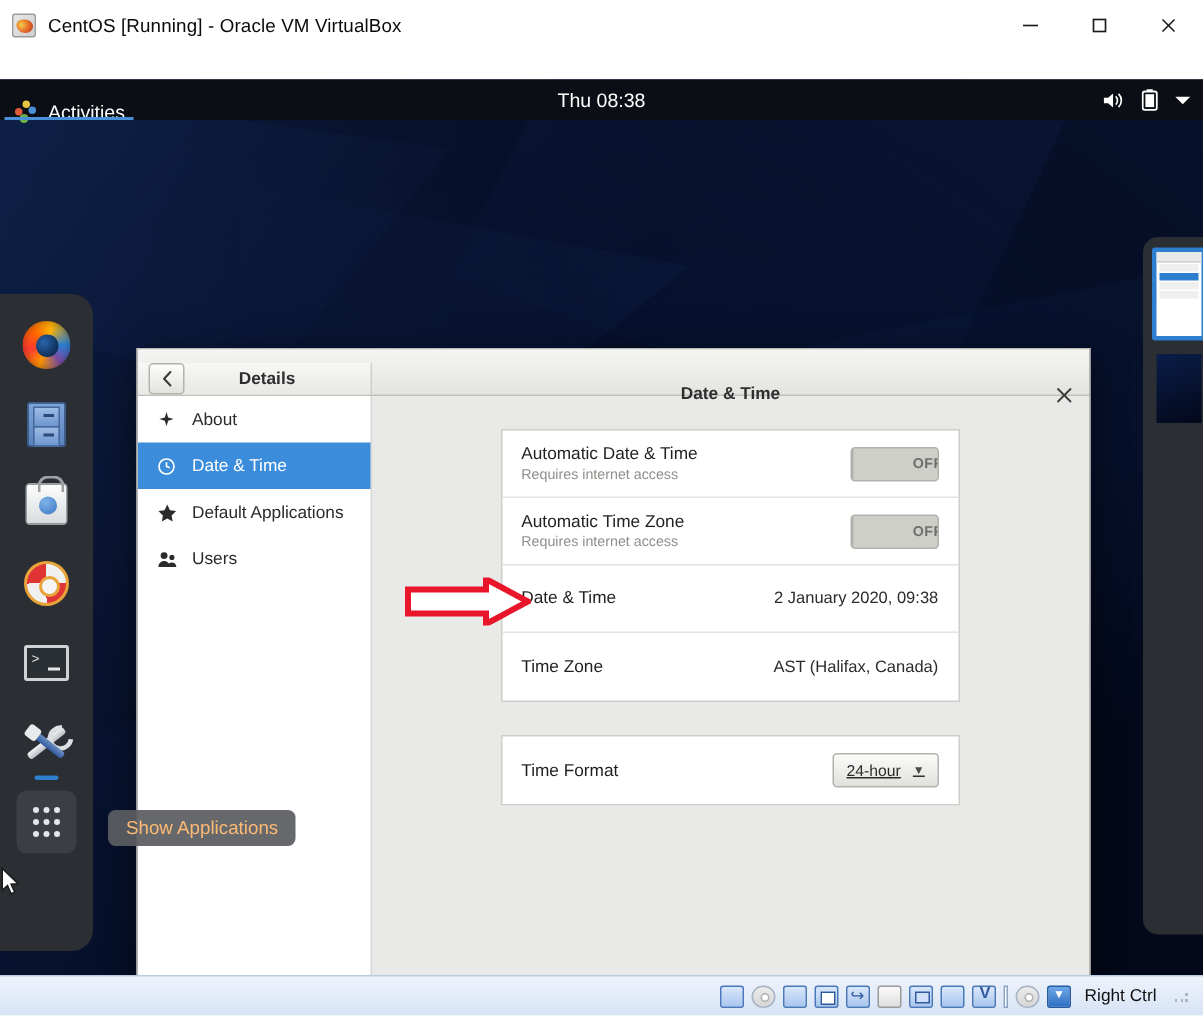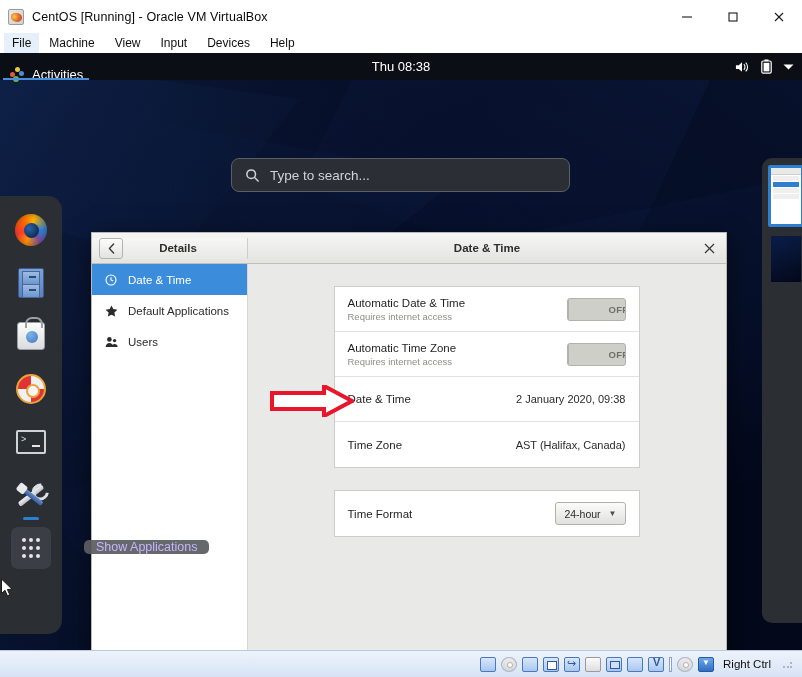--- a/index.html
+++ b/index.html
@@ -207,24 +207,24 @@
   .ic-tools i::after { content:""; position:absolute; right:-3px; top:-3px; width:11px; height:11px;
     border:3px solid #dcdfe3; border-radius:50%; border-right-color:transparent; }
   .ic-tools b { width: 28px; height: 5px; margin-left:-14px; margin-top:-2.5px;
     transform: rotate(38deg);
     background: linear-gradient(#6f8fc4,#2f5a9e); border-radius: 2px; }
   .ic-tools b::after { content:""; position:absolute; left:-2px; top:-2px; width:9px; height:9px;
     background:#e8eaec; border-radius:2px; }
 
   
   .tooltip {
-    position: absolute; left: 84px; top: 487px; height: 14px;
+    position: absolute; left: 72px; top: 487px; height: 24px;
     background: rgba(90,93,97,0.93); border-radius: 5px;
     display: flex; align-items: center; padding: 0 12px;
-    color: #c4b5fd; font-size: 12.5px; z-index: 28; white-space: nowrap;
+    color: #fdba74; font-size: 12.5px; z-index: 28; white-space: nowrap;
   }
 
   
   .ws-strip {
     position: absolute; right: 0; top: 105px; width: 40px; height: 465px;
     background: #2b2e33; border-radius: 10px 0 0 10px; z-index: 22;
     padding: 7px 0 0 6px;
   }
   .ws-thumb {
     width: 36px; height: 62px; border: 3px solid #2f7fd0; border-radius: 2px;
@@ -239,21 +239,21 @@
   }
 
   
   .settings-win {
     position: absolute; left: 91px; top: 179px; width: 636px; height: 447px;
     background: #e9e9e7; box-shadow: 0 6px 22px rgba(0,0,0,.55);
     z-index: 26; display: flex; flex-direction: column;
     border: 1px solid #b8b8b4;
   }
   .hb {
-    height: 31px; display: flex; align-items: center;
+    height: 31px; display: flex; align-items: flex-end;
     background: linear-gradient(#f5f5f3, #e3e3e0);
     border-bottom: 1px solid #bfbfbb;
   }
   .hb-left {
     width: 156px; display: flex; align-items: center; gap: 10px; padding-left: 7px;
     border-right: 1px solid #cfcfca;
     background: linear-gradient(#f7f7f5, #e8e8e5);
   }
   .hb-back {
     width: 24px; height: 21px; border: 1px solid #b4b4af; border-radius: 3px;
@@ -312,21 +312,21 @@
     width: 29px; background: linear-gradient(#fdfdfd,#e6e6e2); border-right: 1px solid #b2b2ad;
   }
   .gtoggle .lbl {
     flex: 1; display: flex; align-items: center; justify-content: center;
     font-size: 9.5px; color: #6e6e6a; font-weight: bold; letter-spacing: .3px; padding-left: 40px;
   }
   .gcombo {
     height: 23px; min-width: 68px; border: 1px solid #b2b2ad; border-radius: 3px;
     background: linear-gradient(#fbfbfa,#e0e0dc);
     display: flex; align-items: center; gap: 8px; padding: 0 8px;
-    font-size: 10.5px; color: #2b2b2b;
+    font-size: 10.5px; color: #2b2b2b; text-decoration: underline;
   }
   .gcombo .caret { font-size: 8px; color: #4a4a4a; }
 
   
   .red-arrow { position: absolute; left: 270px; top: 332px; z-index: 40; pointer-events: none; }
 
   
   .cursor { position: absolute; left: 0px; top: 525px; z-index: 45; }
 
   
@@ -386,28 +386,20 @@
       </div>
       <div class="vbox-winbtn">
         <svg width="14" height="14" viewBox="0 0 14 14">
             <line x1="3" y1="3" x2="11" y2="11" stroke="currentColor" stroke-width="1.1"></line>
             <line x1="11" y1="3" x2="3" y2="11" stroke="currentColor" stroke-width="1.1"></line>
           </svg>
       </div>
     </div>
   </div>
 
-  <div class="vbox-menubar">
-    <div class="vbox-menu-item first">File</div>
-    <div class="vbox-menu-item">Machine</div>
-    <div class="vbox-menu-item">View</div>
-    <div class="vbox-menu-item">Input</div>
-    <div class="vbox-menu-item">Devices</div>
-    <div class="vbox-menu-item">Help</div>
-  </div>
 
   <div class="vm-screen">
     <div class="wallpaper">
       <div class="facet f1"></div>
         <div class="facet f2"></div>
         <div class="facet f3"></div>
       <div class="facet f4"></div>
         <div class="facet f5"></div>
     </div>
 
@@ -439,29 +431,20 @@
           </svg>
         </span>
         <span class="tb-ic">
           <svg width="11" height="8" viewBox="0 0 11 8">
               <path d="M0.5 1.5 L5.5 6.5 L10.5 1.5 Z" fill="currentColor"></path>
             </svg>
         </span>
       </div>
     </div>
 
-    <div class="search-entry">
-      <span class="sicon">
-        <svg width="15" height="15" viewBox="0 0 16 16" fill="none" stroke="currentColor" stroke-width="1.6">
-          <circle cx="6.6" cy="6.6" r="4.6"></circle>
-            <line x1="10.2" y1="10.2" x2="14.5" y2="14.5"></line>
-        </svg>
-      </span>
-      <span class="search-placeholder">Type to search...</span>
-    </div>
 
     <div class="dock">
       <div class="dock-item">
         <span class="ic-firefox"></span>
       </div>
       <div class="dock-item">
         <span class="ic-files">
             <b></b>
             <i></i>
           </span>
@@ -527,20 +510,28 @@
                 <line x1="1" y1="1" x2="10" y2="10"></line>
                 <line x1="10" y1="1" x2="1" y2="10"></line>
               </svg>
           </div>
         </div>
       </div>
 
       <div class="win-body">
 
         <div class="sidebar">
+          <div class="side-item">
+            <span class="side-ic">
+              <svg width="12" height="12" viewBox="0 0 12 12" fill="#2b2b2b">
+                <path d="M6 0.6 L7.1 4.3 L10.8 5.4 L7.1 6.5 L6 10.2 L4.9 6.5 L1.2 5.4 L4.9 4.3 Z"></path>
+              </svg>
+            </span>
+            <span>About</span>
+          </div>
           <div class="side-item active">
             <span class="side-ic">
               <svg width="12" height="12" viewBox="0 0 12 12" fill="none" stroke="#ffffff" stroke-width="1.1">
                 <circle cx="6" cy="6" r="5"></circle>
                   <polyline points="6,3.2 6,6 8.2,6.9"></polyline>
               </svg>
             </span>
             <span>Date &amp; Time</span>
           </div>
           <div class="side-item">

